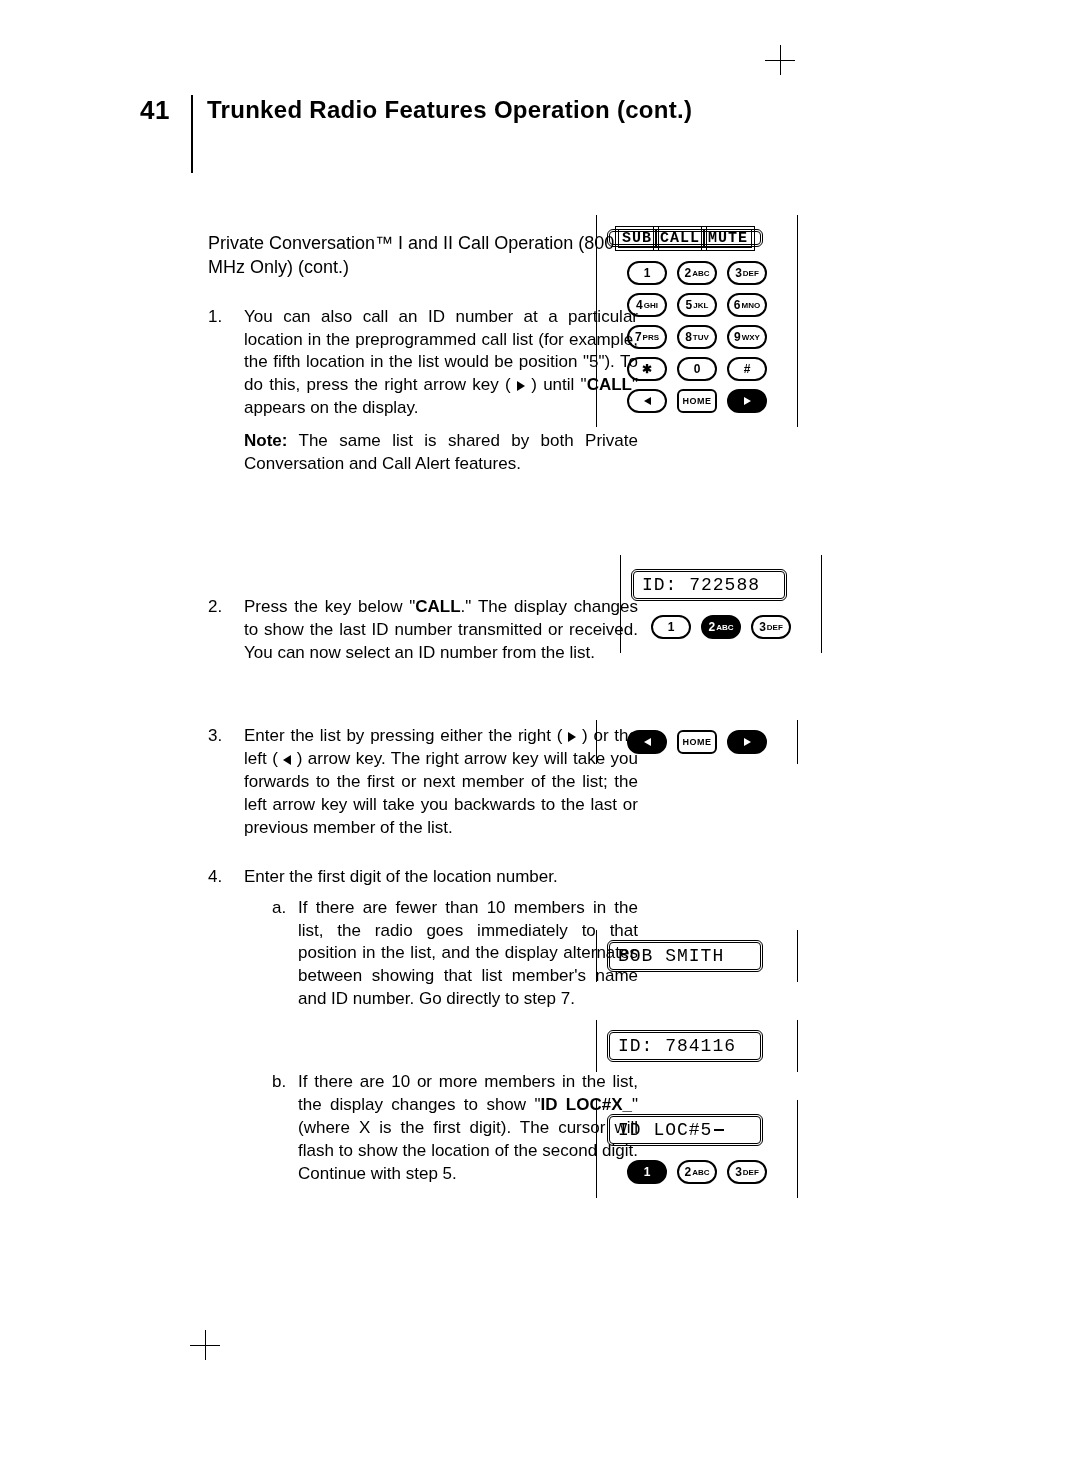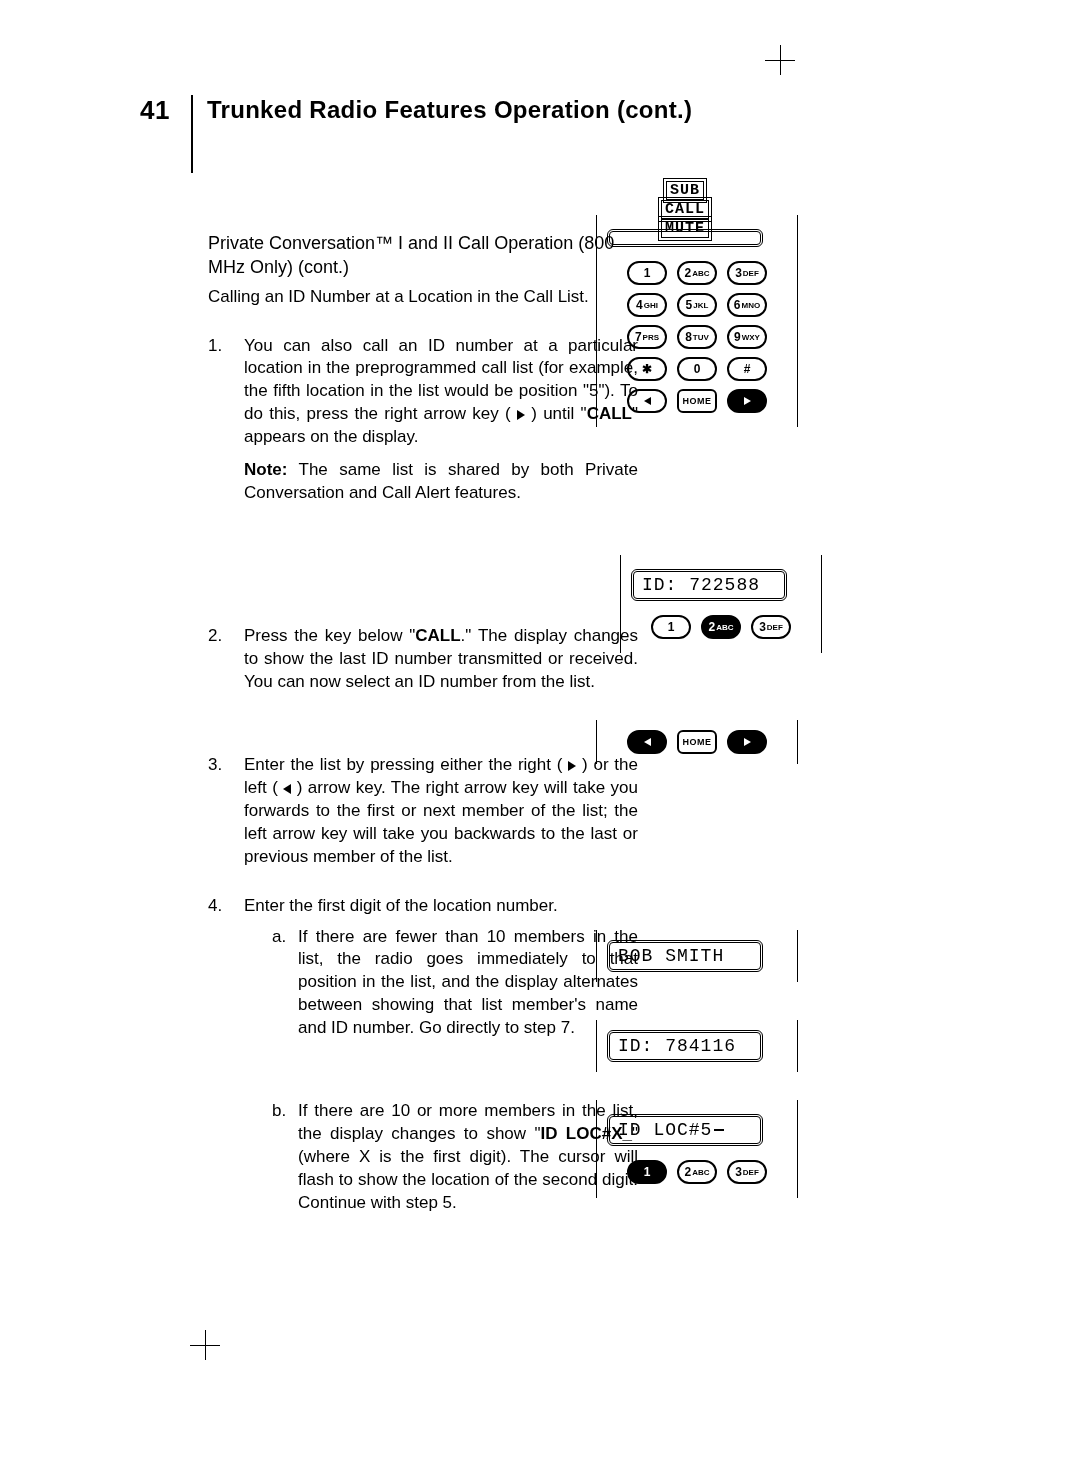--- a/index.html
+++ b/index.html
@@ -64,21 +64,21 @@
     border: 3px double #000;
     border-radius: 6px;
     width: 156px;
     padding: 6px 8px;
     font-family: "Courier New", monospace;
     font-size: 18px;
     letter-spacing: 1px;
     box-sizing: border-box;
     display:flex; align-items:center;
   }
-  .lcd-softkeys { justify-content: flex-end; font-weight: bold; height: 16px; flex-direction: column; }
+  .lcd-softkeys { justify-content: flex-end; font-weight: bold; height: 16px; }
   .lcd-softkeys span { border:1px solid #000; outline:1px solid #000; outline-offset:2px; padding: 0 3px; font-size: 15px; }
   .lcd-text { height: 32px; }
 
   .keypad { margin-top: 14px; display:flex; flex-direction:column; gap: 8px; align-items:center; }
   .krow { display:flex; gap: 10px; }
   .key {
     width: 40px; height: 24px;
     border: 2px double #000;
     border-radius: 14px;
     display:flex; align-items:center; justify-content:center;
@@ -105,21 +105,20 @@
 <div class="page">
 
   <div class="header">
     <div class="page-num">41</div>
     <div class="vline"></div>
     <div class="title">Trunked Radio Features Operation (cont.)</div>
   </div>
 
   <div class="body">
     <div class="subhead">Private Conversation™ I and II Call Operation (800 MHz Only) (cont.)</div>
-    <div class="caption">Calling an ID Number at a Location in the Call List.</div>
 
     <div class="step">
       <div class="step-num">1.</div>
       <div class="step-body">
         <span>You can also call an ID number at a particular location in the preprogrammed call list (for example, the fifth location in the list would be position "5"). To do this, press the right arrow key (</span>
         <span class="tri tri-right"></span>
         <span>) until "</span><b>CALL</b><span>" appears on the display.</span>
         <div class="note"><b>Note:</b> <span>The same list is shared by both Private Conversation and Call Alert features.</span></div>
       </div>
     </div>

